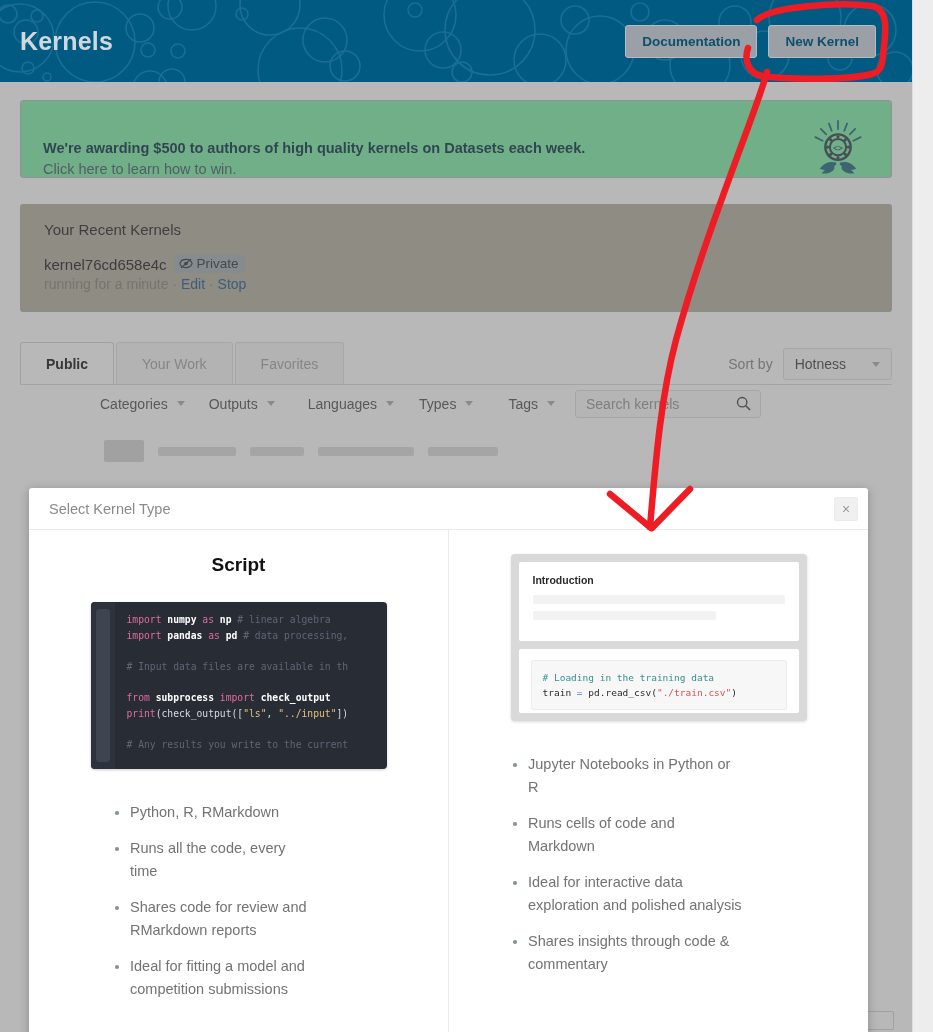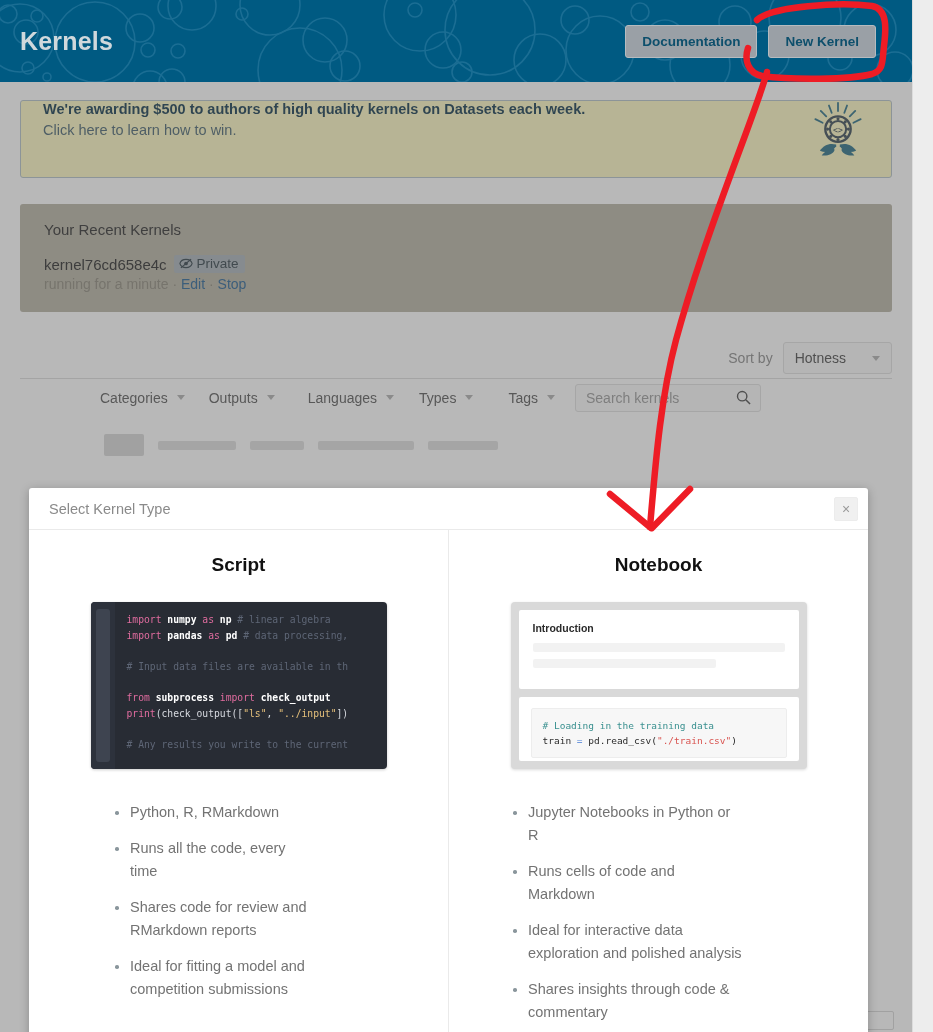--- a/index.html
+++ b/index.html
@@ -55,26 +55,26 @@
 
   
   .site-body {
     background: #ffffff;
     padding: 18px 20px 0 20px;
     height: 950px;
   }
 
   
   .banner {
-    background: #fef9c3;
+    background: #86efac;
     border: 1px solid #b4c2c9;
     border-radius: 3px;
     height: 78px;
-    display: flex; align-items: flex-start;
-    padding: 0 24px 13px 22px;
+    display: flex; align-items: flex-end;
+    padding: 0 24px 0 22px;
     margin-bottom: 26px;
   }
   .banner-text { flex: 1; }
   .banner-line1 {
     font-size: 14.5px; font-weight: bold; color: #14394e;
     margin-bottom: 5px;
   }
   .banner-line2 { font-size: 14.5px; color: #4a6572; cursor: pointer; }
   .banner-medal { width: 58px; height: 58px; }
 
@@ -441,20 +441,25 @@
         <div class="recent-row2">
           <span>running for a minute</span>
           <span>·</span>
           <a>Edit</a>
           <span>·</span>
           <a>Stop</a>
         </div>
       </div>
 
       <div class="tabs-row">
+        <div class="tabs">
+          <div class="tab active">Public</div>
+          <div class="tab">Your Work</div>
+          <div class="tab">Favorites</div>
+        </div>
         <div class="sortby">
           <span class="sortby-label">Sort by</span>
           <div class="select-box">
             <span>Hotness</span>
             <span class="caret"></span>
           </div>
         </div>
       </div>
 
       <div class="filter-bar">
@@ -544,21 +549,20 @@
         </div>
         <ul class="feat left-list" id="script-features">
             <li>Python, R, RMarkdown</li>
             <li>Runs all the code, every time</li>
             <li>Shares code for review and RMarkdown reports</li>
             <li>Ideal for fitting a model and competition submissions</li>
           </ul>
       </div>
 
       <div class="pane right">
-        <div class="pane-title">Notebook</div>
         <div class="nb-card">
           <div class="nb-cell md">
             <div class="nb-h">Introduction</div>
             <div class="nb-bar" style="width:100%"></div>
             <div class="nb-bar" style="width:73%"></div>
           </div>
           <div class="nb-code-outer">
             <div class="nb-code"><span class="nb-cm"># Loading in the training data</span>
 <span>train </span><span class="nb-op">= </span><span>pd.read_csv(</span><span class="nb-str">"./train.csv"</span><span>)</span></div>
           </div>

